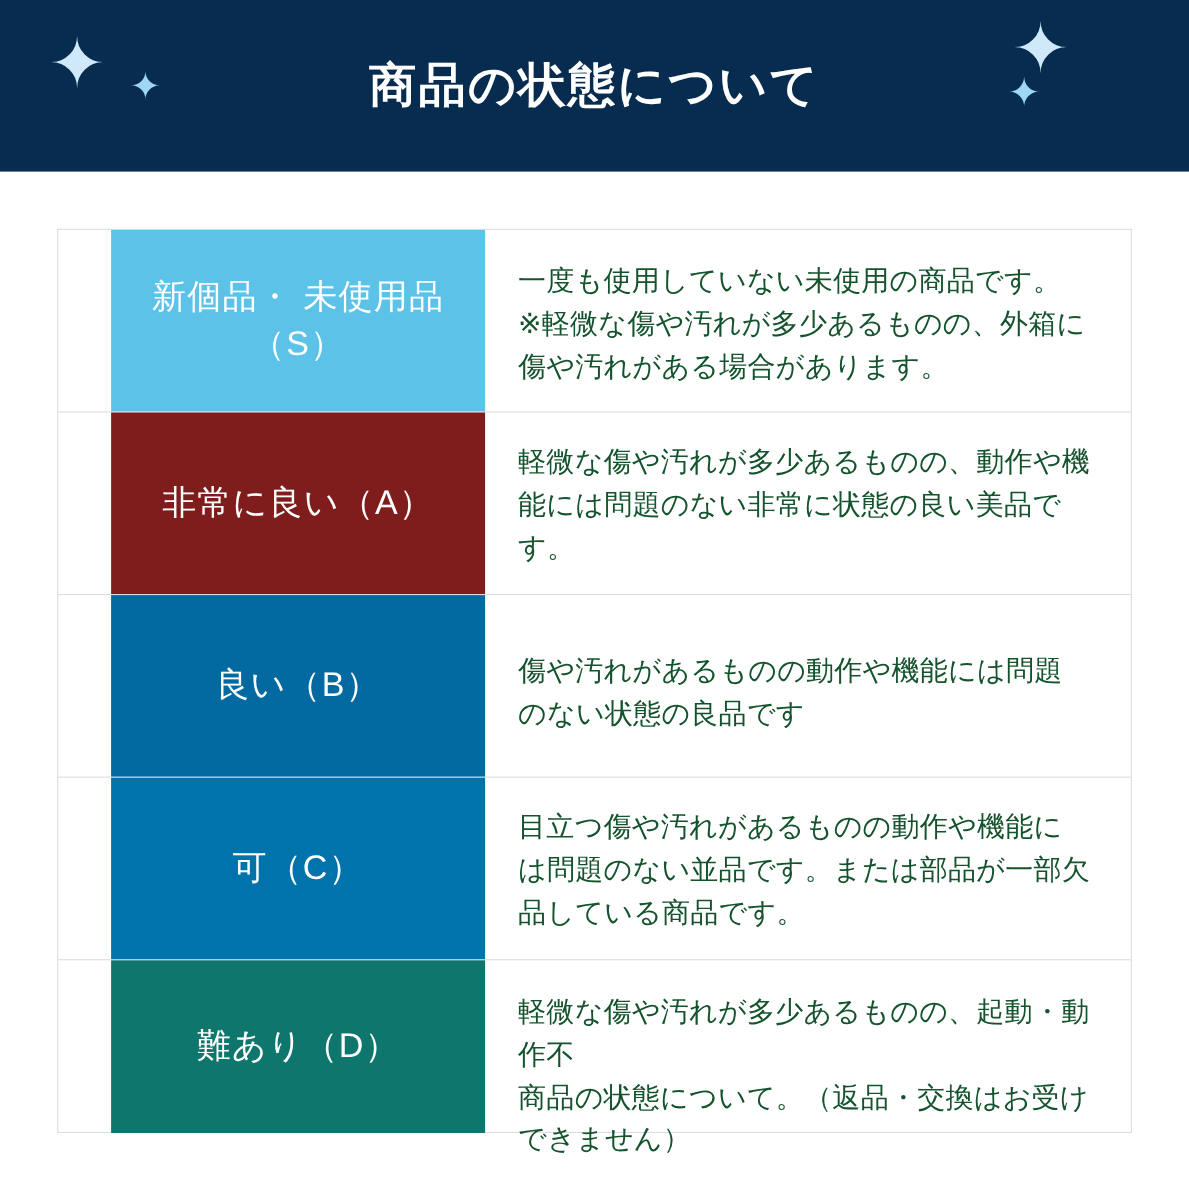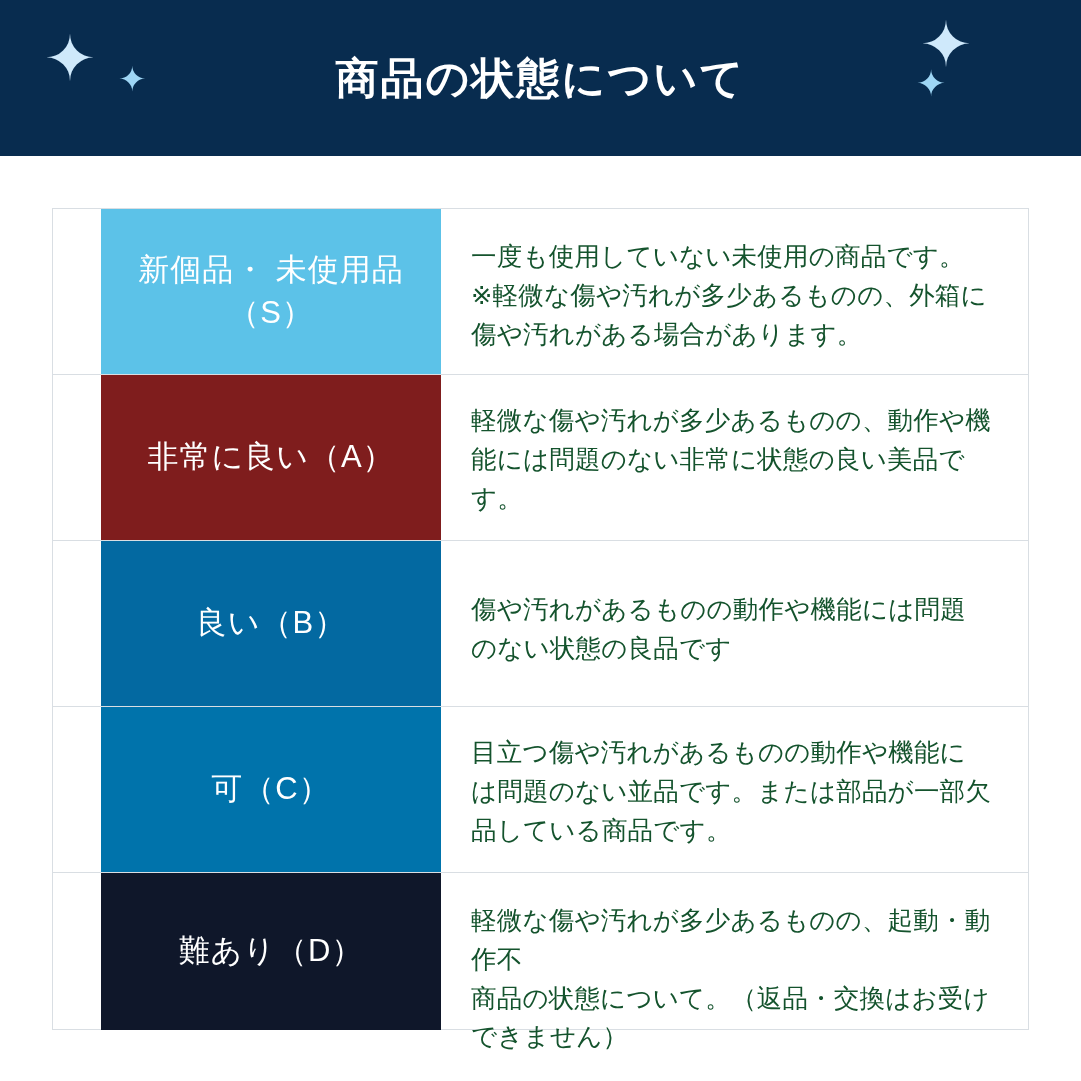--- a/index.html
+++ b/index.html
@@ -187,21 +187,21 @@
       <div class="desc">
         <span>
           <span>目立つ傷や汚れがあるものの動作や機能に</span>
           <span>は問題のない並品です。または部品が一部欠</span>
           <span>品している商品です。</span>
         </span>
       </div>
     </div>
 
     <div class="row r5">
-      <div class="grade" style="background:#0f172a">
+      <div class="grade" style="background:#0f766e">
         <span>
           <span>難あり（D）</span>
         </span>
       </div>
       <div class="desc">
         <span>
           <span>軽微な傷や汚れが多少あるものの、起動・動作不</span>
           <span>商品の状態について。（返品・交換はお受け</span>
           <span>できません）</span>
         </span>

